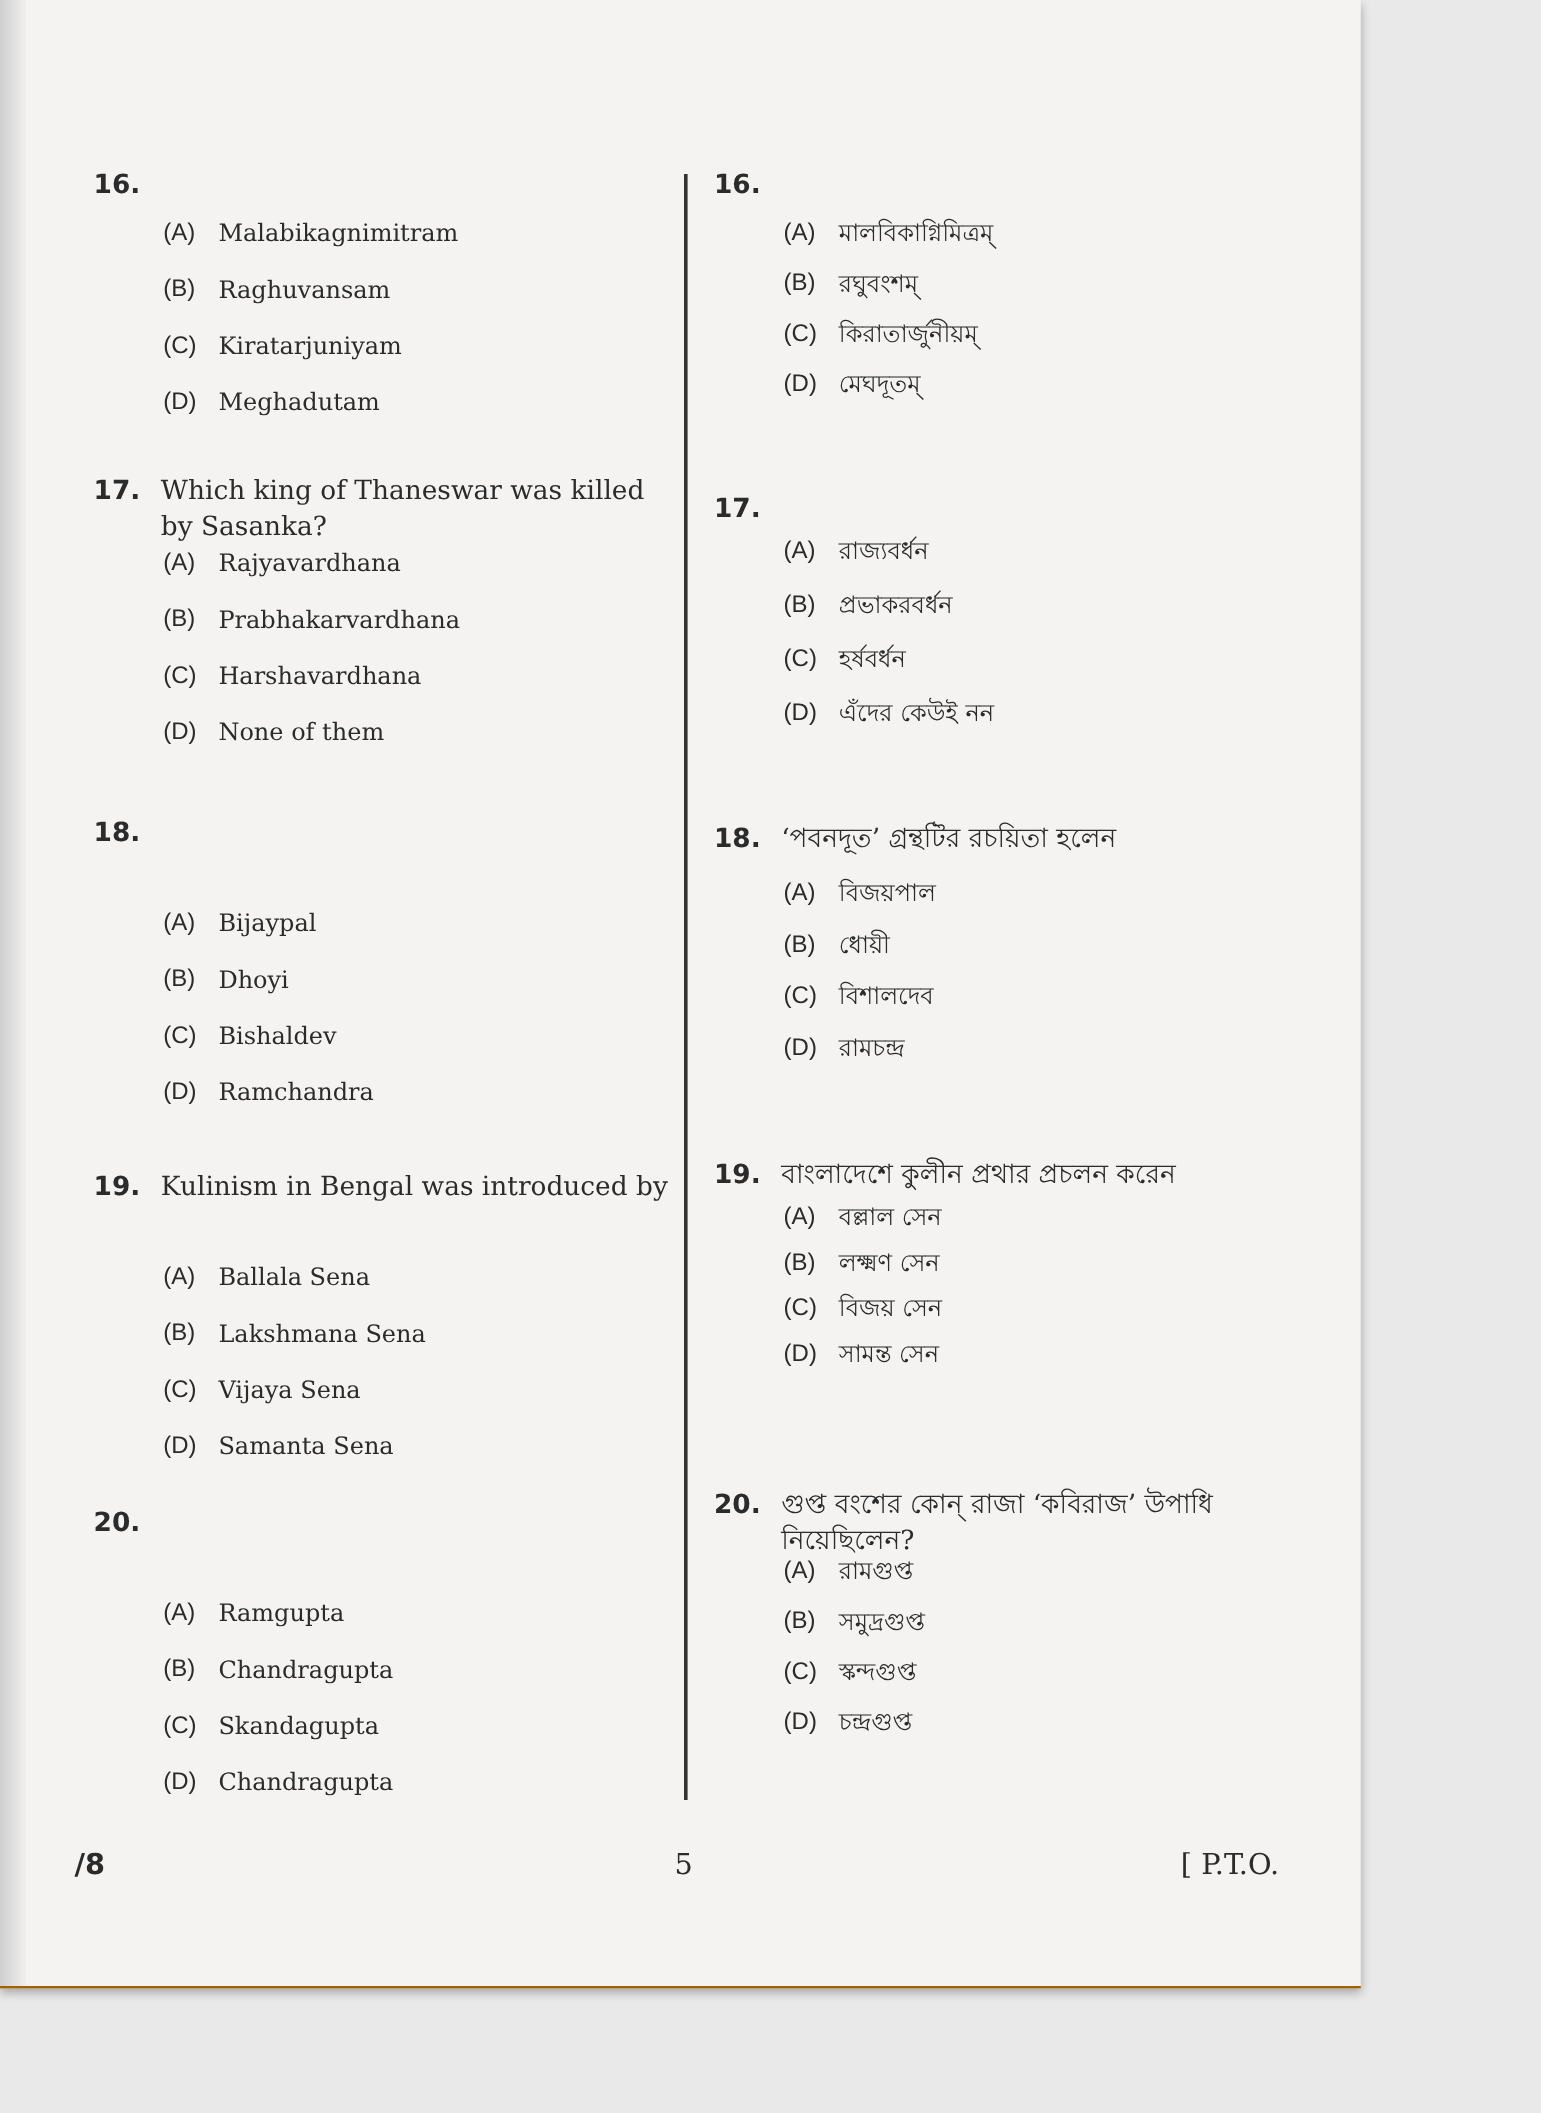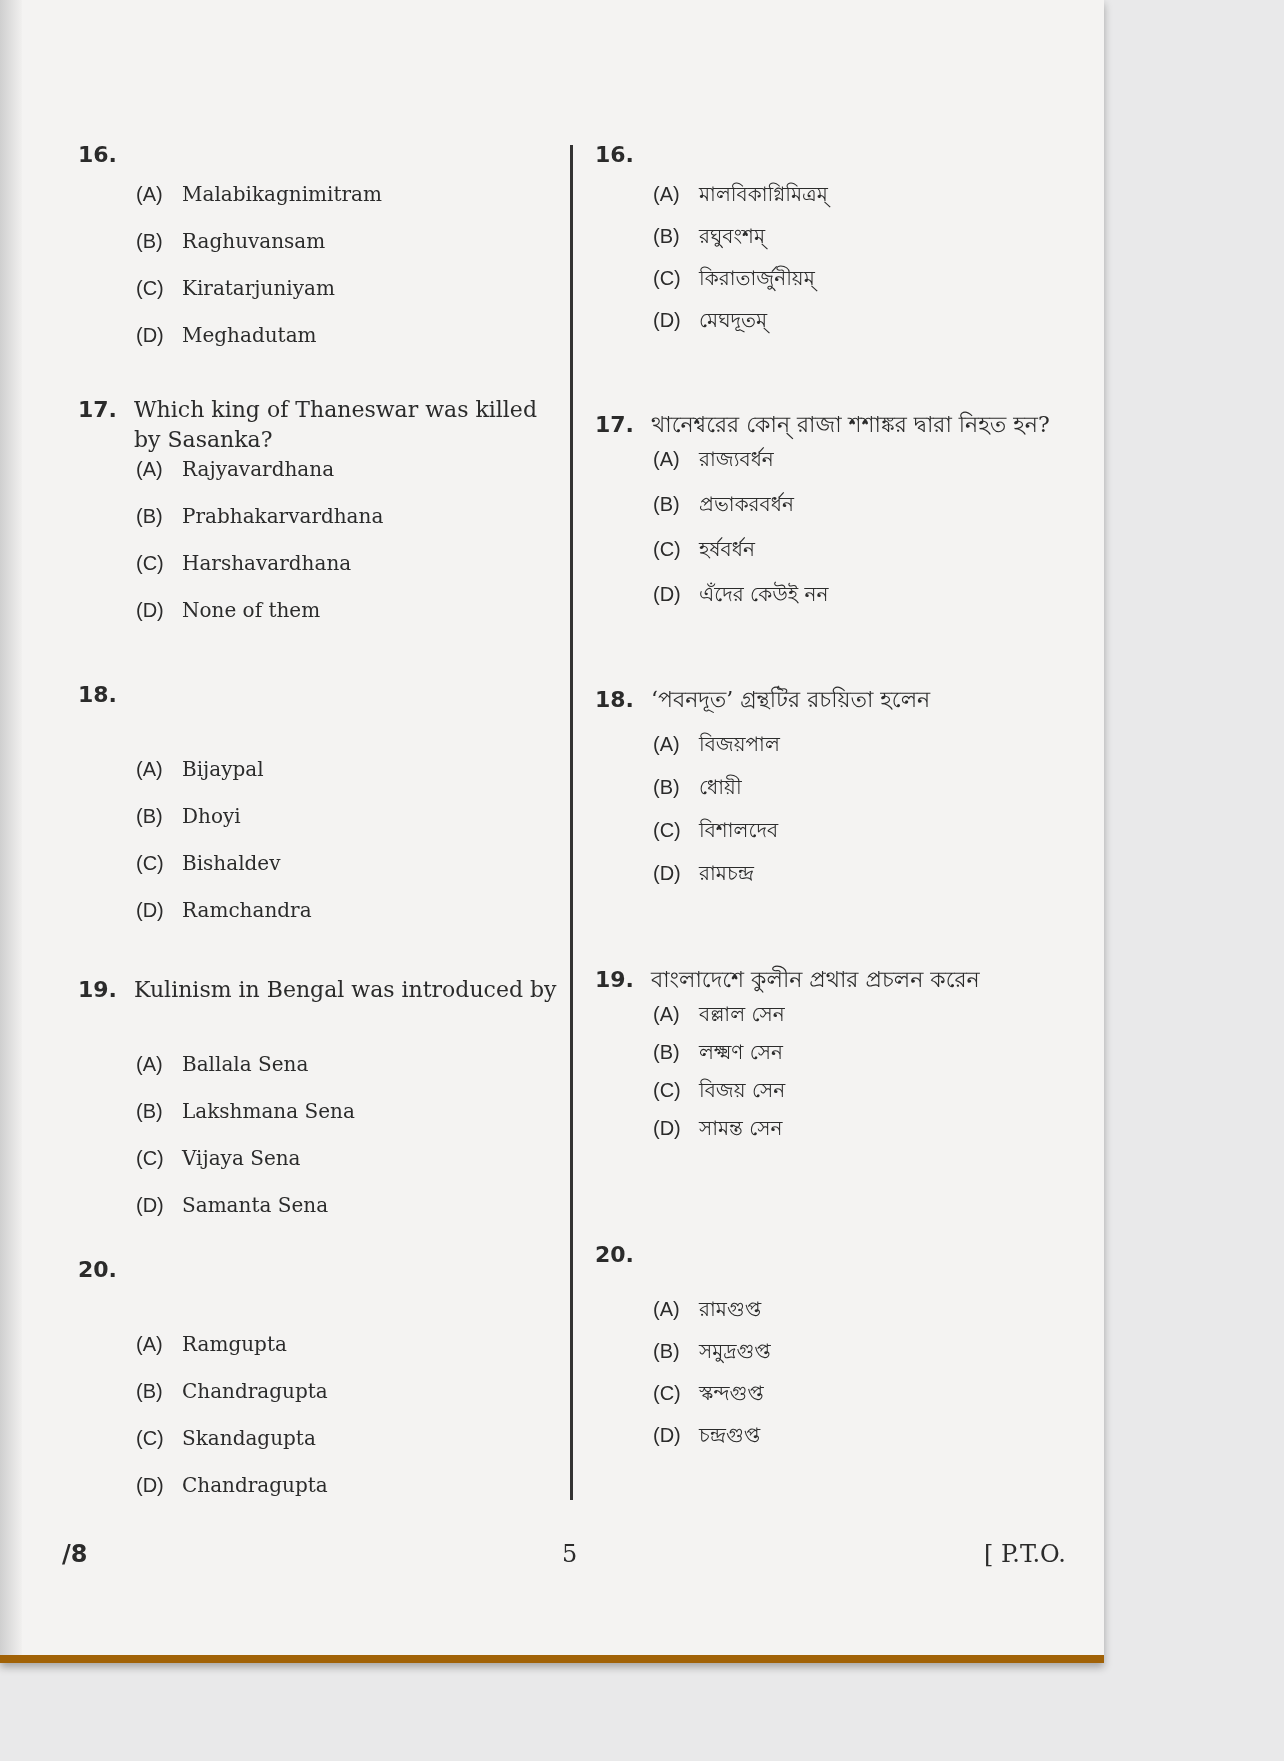--- a/index.html
+++ b/index.html
@@ -1,17 +1,17 @@
 <!DOCTYPE html>
 <html><head>
 <meta charset="utf-8">
 <style>
   html,body{margin:0;padding:0;}
   body{width:1284px;height:1761px;background:#e9e9ea;position:relative;overflow:hidden;font-family:"DejaVu Serif",serif;color:#2b2b2b;}
-  .page{position:absolute;left:0;top:0;width:1104px;height:1655px;background:#f4f3f2;border-bottom:8px solid #a16207;box-shadow:0 4px 8px rgba(0,0,0,.3);}
+  .page{position:absolute;left:0;top:0;width:1104px;height:1655px;background:#f4f3f2;border-bottom:2px solid #a16207;box-shadow:0 4px 8px rgba(0,0,0,.3);padding-left:30px;}
   .leftedge{position:absolute;left:0;top:0;width:22px;height:1655px;background:linear-gradient(to right,#cfcfcf,#f1f0ef);}
   .divider{position:absolute;left:570px;top:145px;width:3px;height:1355px;background:#333;}
   .col{position:absolute;top:130px;}
   .col.left{left:78px;width:480px;}
   .col.right{left:595px;width:475px;}
   .q{position:absolute;left:0;width:100%;}
   .qline{display:flex;font-size:22px;line-height:30px;}
   .qnum{font-family:"DejaVu Sans",sans-serif;font-weight:bold;width:56px;flex:none;}
   .qtext{flex:1;}
   .opt{display:flex;font-size:20px;line-height:28px;position:absolute;left:58px;}
@@ -153,21 +153,20 @@
           <span class="">কিরাতার্জুনীয়ম্</span>
         </div>
         <div class="opt" style="top: 166px;">
           <span class="olabel">(D)</span>
           <span class="">মেঘদূতম্</span>
         </div>
       </div>
       <div class="q" style="top: 280px;">
         <div class="qline">
           <span class="qnum">17.</span>
-          <span class="qtext">থানেশ্বরের কোন্ রাজা শশাঙ্কর দ্বারা নিহত হন?</span>
         </div>
         <div class="opt" style="top: 35px;">
           <span class="olabel">(A)</span>
           <span class="">রাজ্যবর্ধন</span>
         </div>
         <div class="opt" style="top: 80px;">
           <span class="olabel">(B)</span>
           <span class="">প্রভাকরবর্ধন</span>
         </div>
         <div class="opt" style="top: 125px;">
@@ -219,20 +218,21 @@
           <span class="">বিজয় সেন</span>
         </div>
         <div class="opt" style="top: 149px;">
           <span class="olabel">(D)</span>
           <span class="">সামন্ত সেন</span>
         </div>
       </div>
       <div class="q" style="top: 1110px;">
         <div class="qline">
           <span class="qnum">20.</span>
+          <span class="qtext">গুপ্ত বংশের কোন্ রাজা ‘কবিরাজ’ উপাধি নিয়েছিলেন?</span>
         </div>
         <div class="opt" style="top: 55px;">
           <span class="olabel">(A)</span>
           <span class="">রামগুপ্ত</span>
         </div>
         <div class="opt" style="top: 97px;">
           <span class="olabel">(B)</span>
           <span class="">সমুদ্রগুপ্ত</span>
         </div>
         <div class="opt" style="top: 139px;">

